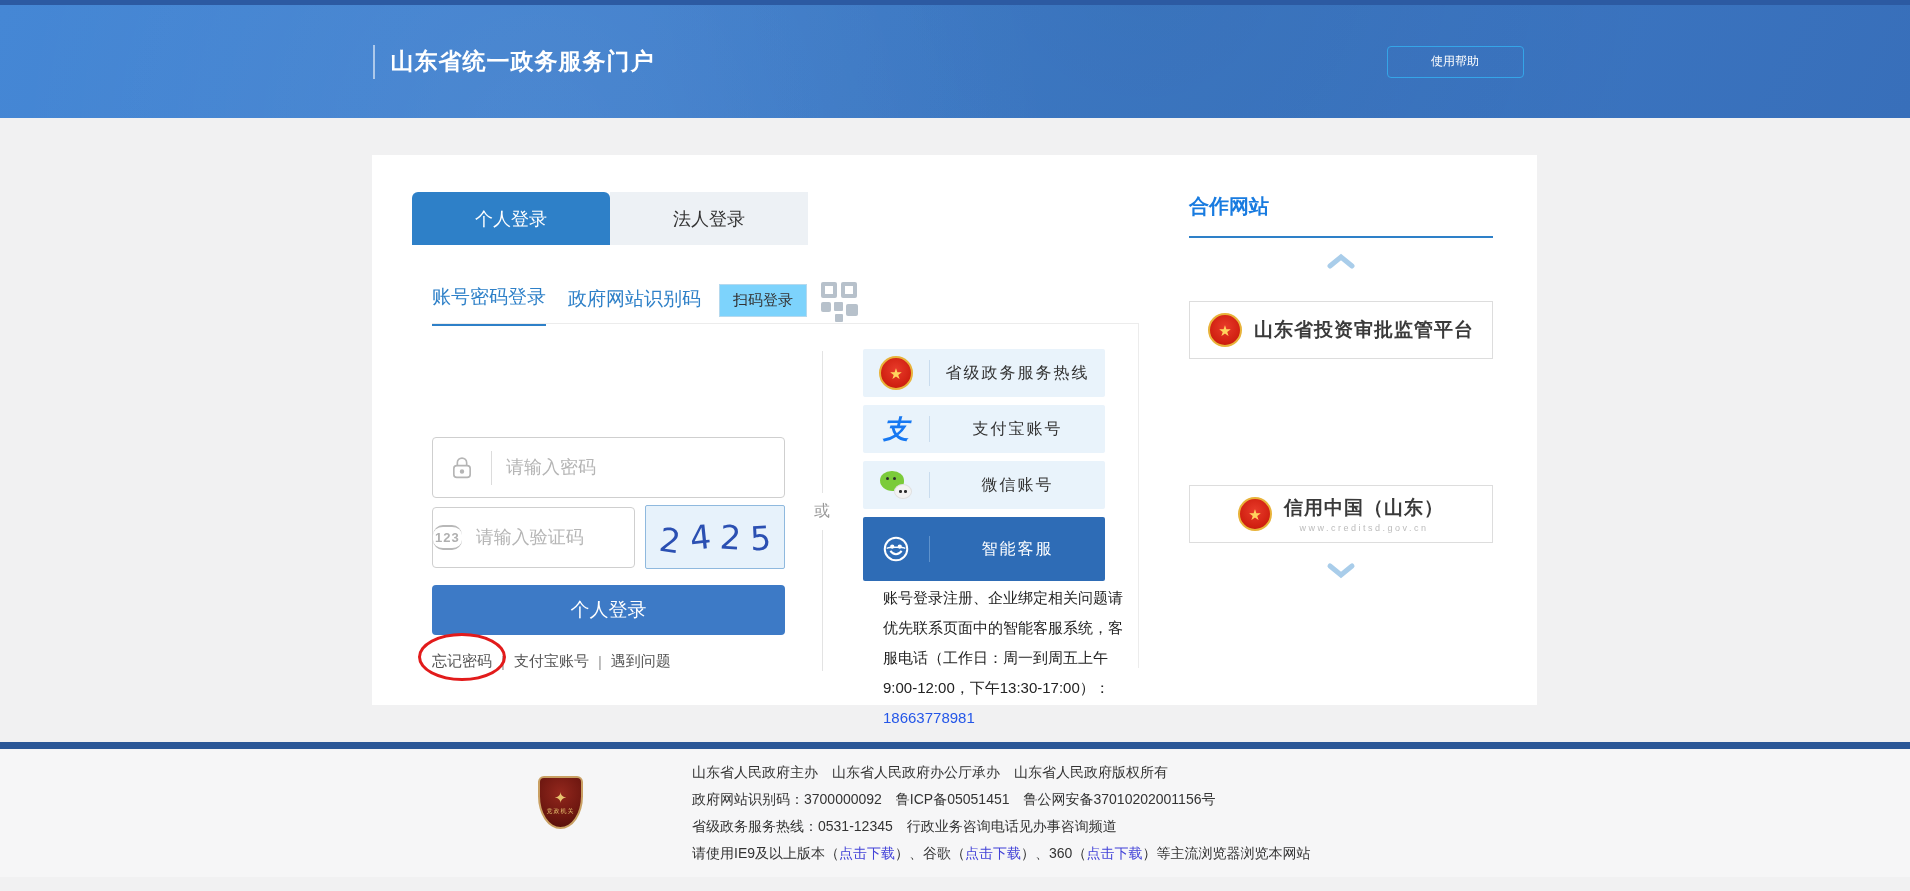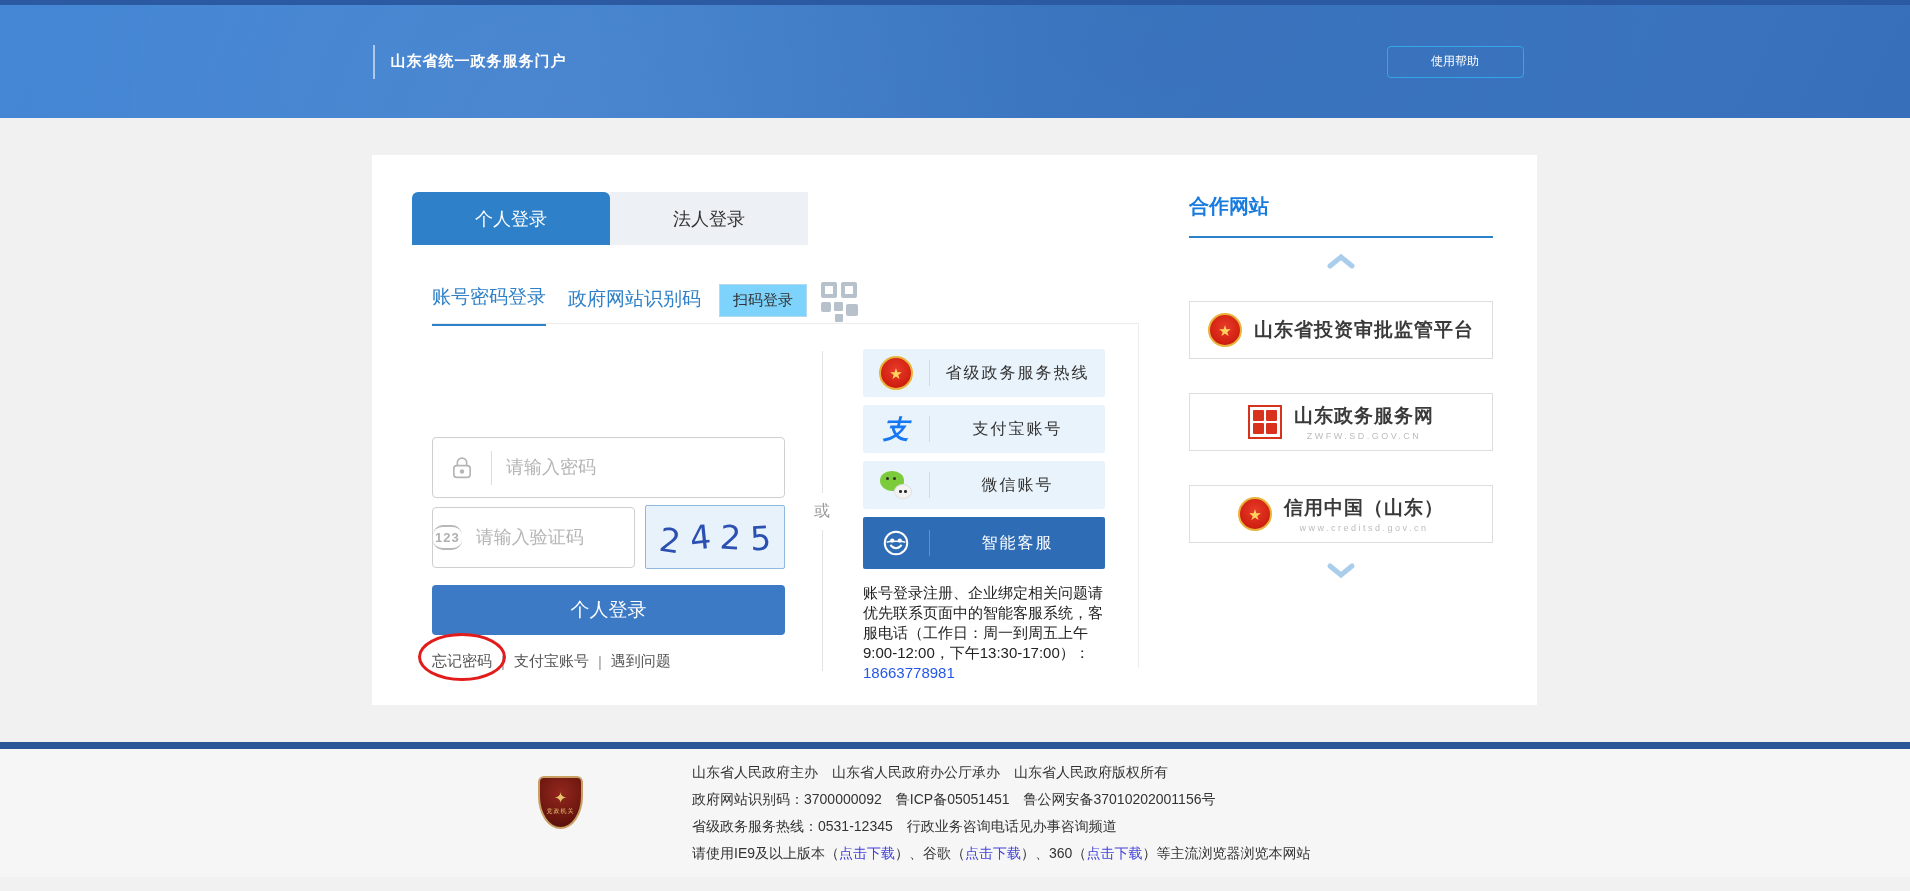--- a/index.html
+++ b/index.html
@@ -12,21 +12,21 @@
   .banner { position: absolute; left: 0; top: 5px; width: 100%; height: 113px;
             background: linear-gradient(115deg, #4587d5 0%, #3e7cc9 45%, #386fba 100%); }
   .banner::after { content: ""; position: absolute; inset: 0;
             background: radial-gradient(circle at 28% 120%, rgba(255,255,255,.06), transparent 38%),
                         radial-gradient(circle at 60% -40%, rgba(0,0,0,.05), transparent 45%); }
   .banner-inner { position: relative; width: 1165px; margin: 0 auto; height: 100%;
             display: flex; align-items: center; z-index: 1; }
   .brand { display: flex; align-items: center; gap: 16px; color: #fff; }
   .brand-title { font-size: 35px; font-weight: bold; letter-spacing: 1px; }
   .brand-divider { width: 2px; height: 34px; background: rgba(255,255,255,.55); }
-  .brand-subtitle { font-size: 15px; font-weight: bold; letter-spacing: 1px; }
+  .brand-subtitle { font-size: 23px; font-weight: bold; letter-spacing: 1px; }
   .help-btn { position: absolute; right: 14px; top: 50%; transform: translateY(-50%);
             width: 137px; height: 32px; border: 1px solid #35a5e8; border-radius: 4px;
             background: transparent; color: #fff; font-size: 12px; cursor: pointer;
             display: flex; align-items: center; justify-content: center; }
 
   
   .card { position: absolute; left: 372px; top: 155px; width: 1165px; height: 550px; background: #fff; }
 
   .tabs { position: absolute; left: 40px; top: 37px; display: flex; }
   .tab { width: 198px; height: 53px; display: flex; align-items: center; justify-content: center;
@@ -77,21 +77,21 @@
   .or-sep { position: absolute; left: 441px; top: 196px; width: 18px; height: 320px;
          display: flex; flex-direction: column; align-items: center; }
   .or-line { width: 1px; flex: 1; background: #e3e3e3; }
   .or-text { font-size: 16px; color: #999; padding: 8px 0; }
 
   .alt-row { position: absolute; left: 491px; width: 242px; height: 48px; background: #e9f3fb;
          border-radius: 2px; display: flex; align-items: center; cursor: pointer; }
   .alt-row .alt-icon { width: 66px; display: flex; align-items: center; justify-content: center; }
   .alt-row .alt-sep { width: 1px; height: 26px; background: #c9dcee; }
   .alt-row .alt-label { flex: 1; text-align: center; font-size: 16px; color: #333; letter-spacing: 2px; }
-  .alt-row.active { background: #2e6cb6; height: 52px; }
+  .alt-row.active { background: #2e6cb6; height: 64px; }
   .alt-row.active .alt-label { color: #fff; }
   .alt-row.active .alt-sep { background: #5e92cc; }
 
   .alipay-glyph { font-size: 26px; font-weight: bold; color: #1678f2; font-style: italic; }
   .wechat-glyph { position: relative; width: 32px; height: 28px; }
   .wechat-big { position: absolute; left: 0; top: 0; width: 24px; height: 20px; background: #7bcb3a;
          border-radius: 50% 50% 46% 54%; }
   .wechat-big::before, .wechat-big::after { content: ""; position: absolute; top: 6px; width: 3px; height: 3px;
          background: #2d2d2d; border-radius: 50%; }
   .wechat-big::before { left: 6px; } .wechat-big::after { left: 13px; }
@@ -99,22 +99,22 @@
          border-radius: 50%; border: 1px solid #e0e0e0; }
   .wechat-small::before, .wechat-small::after { content: ""; position: absolute; top: 5px; width: 2.5px;
          height: 2.5px; background: #2d2d2d; border-radius: 50%; }
   .wechat-small::before { left: 4px; } .wechat-small::after { left: 9px; }
 
   .emblem { width: 34px; height: 34px; border-radius: 50%;
          background: radial-gradient(circle at 50% 40%, #e83b2a 0%, #cf1f10 70%, #a81408 100%);
          border: 2px solid #e8b33a; display: flex; align-items: center; justify-content: center; }
   .emblem .star { color: #ffd45e; font-size: 15px; line-height: 1; }
 
-  .notice { position: absolute; left: 491px; top: 428px; width: 254px; font-size: 15px;
-         line-height: 20px; color: #222; }
+  .notice { position: absolute; left: 511px; top: 428px; width: 254px; font-size: 15px;
+         line-height: 30px; color: #222; }
   .notice .phone { color: #2456e8; cursor: pointer; }
 
   .v-divider { position: absolute; left: 766px; top: 168px; width: 1px; height: 345px; background: #ececec; }
 
   
   .panel { position: absolute; left: 817px; top: 0; width: 304px; height: 550px; }
   .panel-title { position: absolute; left: 0; top: 38px; font-size: 20px; font-weight: bold; color: #187be0; }
   .panel-underline { position: absolute; left: 0; top: 81px; width: 304px; height: 2px; background: #2e80c8; }
   .chevron { position: absolute; left: 50%; transform: translateX(-50%); cursor: pointer; }
   .chevron.up { top: 98px; } .chevron.down { top: 406px; }
@@ -286,32 +286,20 @@
 
       <div class="partner-box" style="top:146px;">
         <span class="emblem">
             <span class="star">★</span>
           </span>
         <span class="partner-text">
           <span class="partner-name">山东省投资审批监管平台</span>
         </span>
       </div>
 
-      <div class="partner-box" style="top:238px;">
-        <span class="seal-icon">
-            <span></span>
-            <span></span>
-            <span></span>
-            <span></span>
-          </span>
-        <span class="partner-text">
-          <span class="partner-name">山东政务服务网</span>
-          <span class="partner-sub">ZWFW.SD.GOV.CN</span>
-        </span>
-      </div>
 
       <div class="partner-box" style="top:330px;">
         <span class="emblem">
             <span class="star">★</span>
           </span>
         <span class="partner-text">
           <span class="partner-name">信用中国（山东）</span>
           <span class="partner-sub">www.creditsd.gov.cn</span>
         </span>
       </div>

